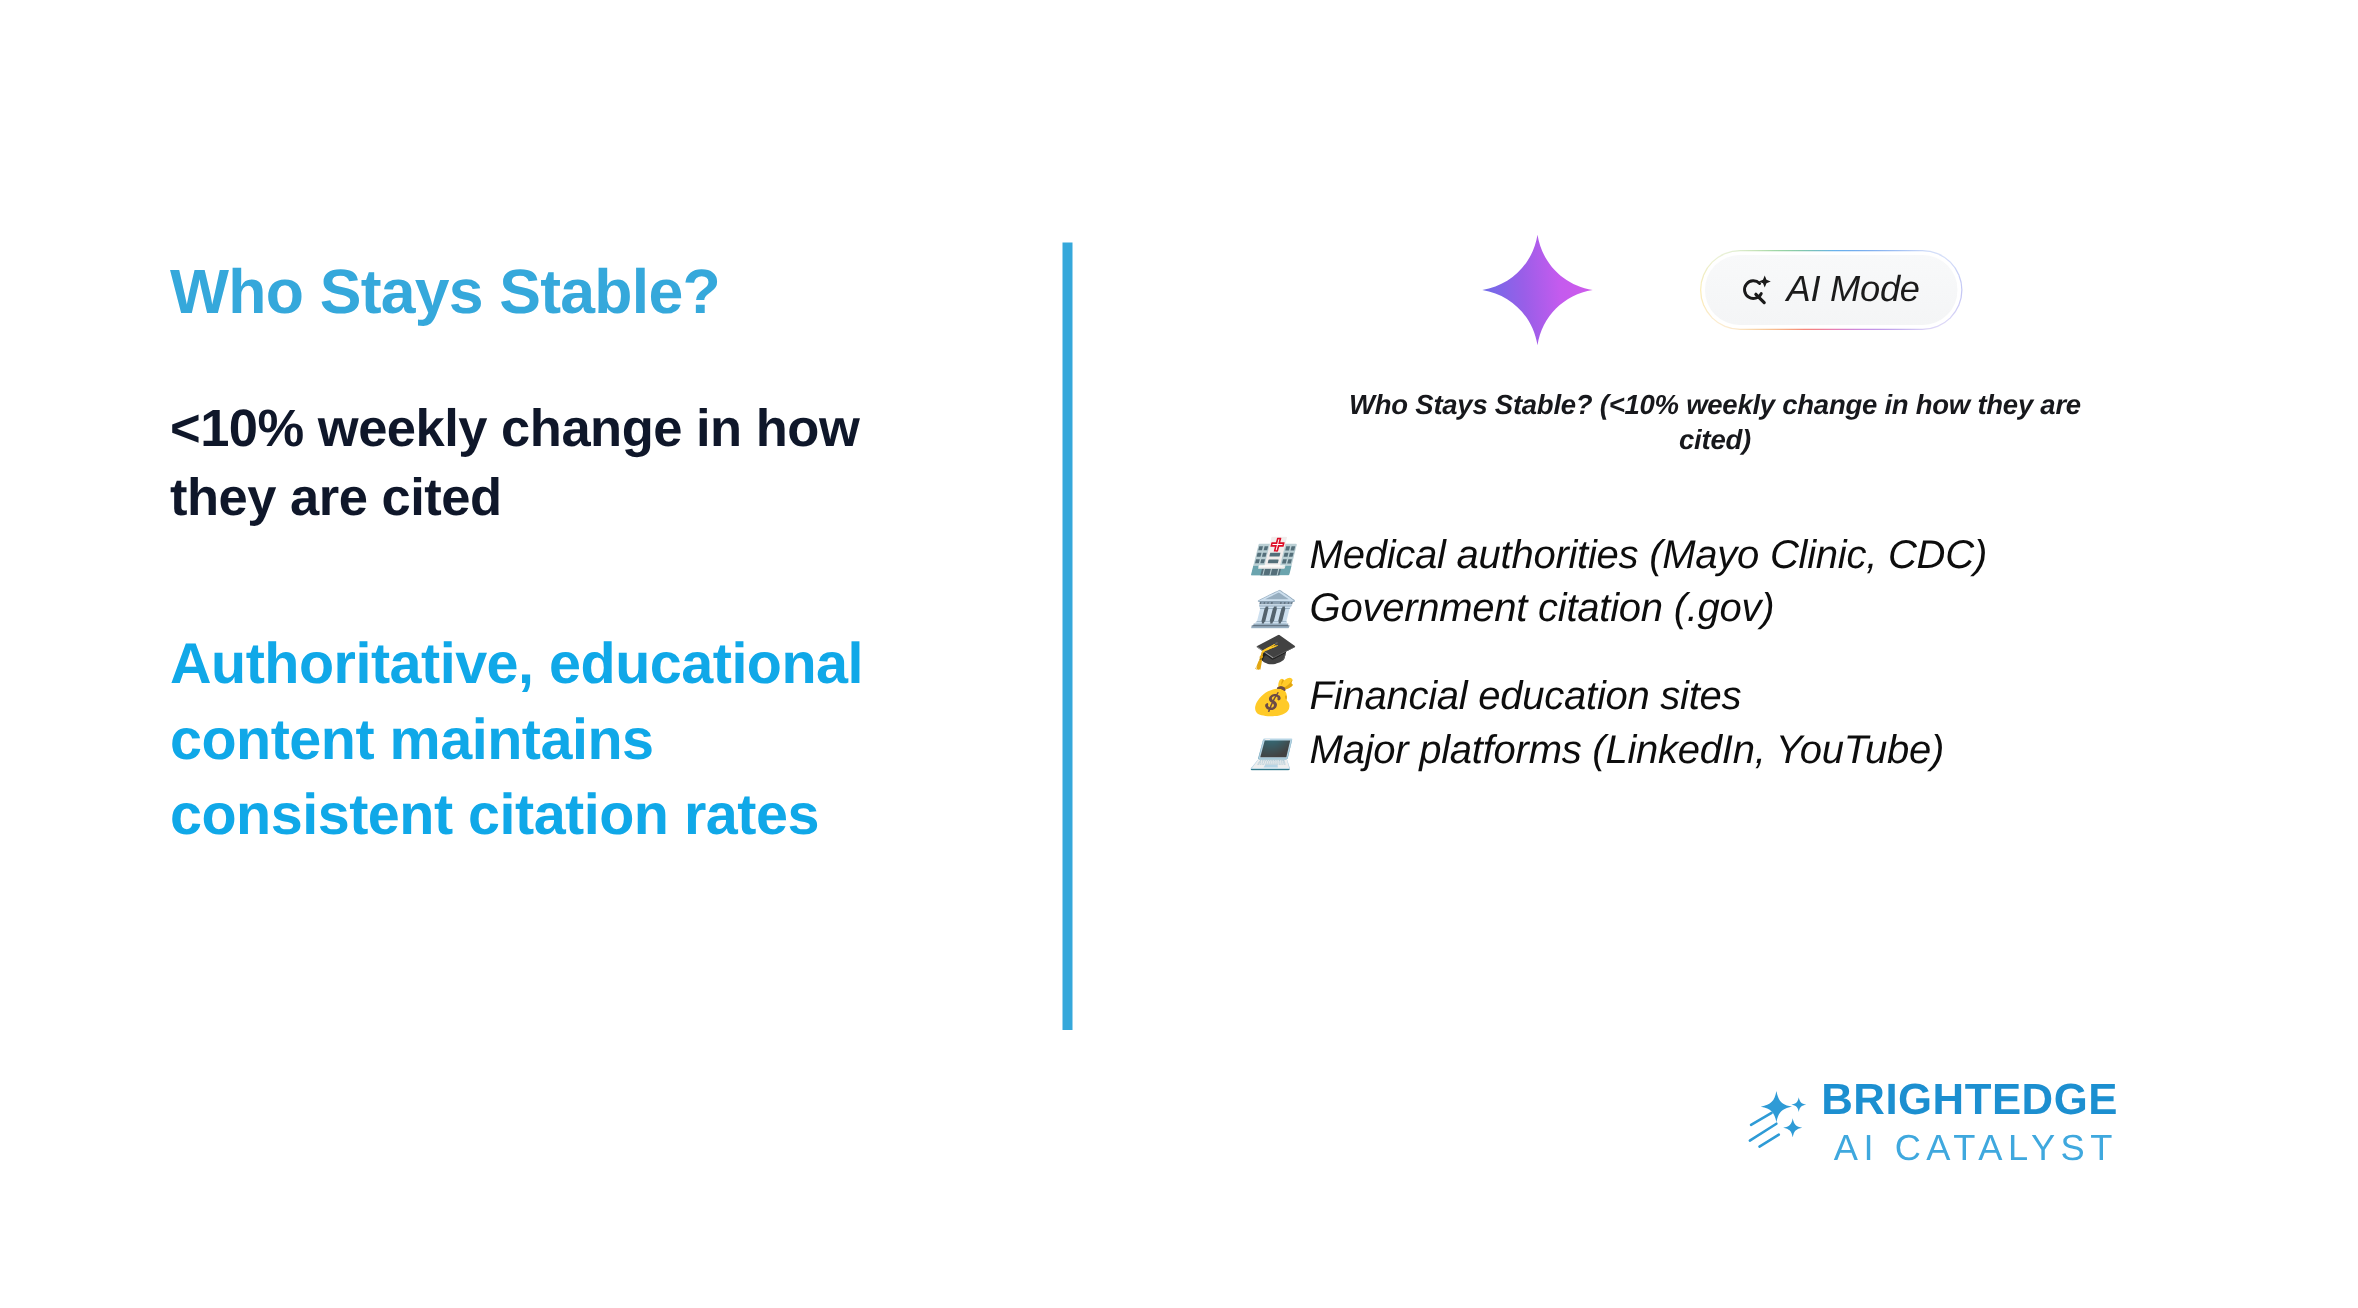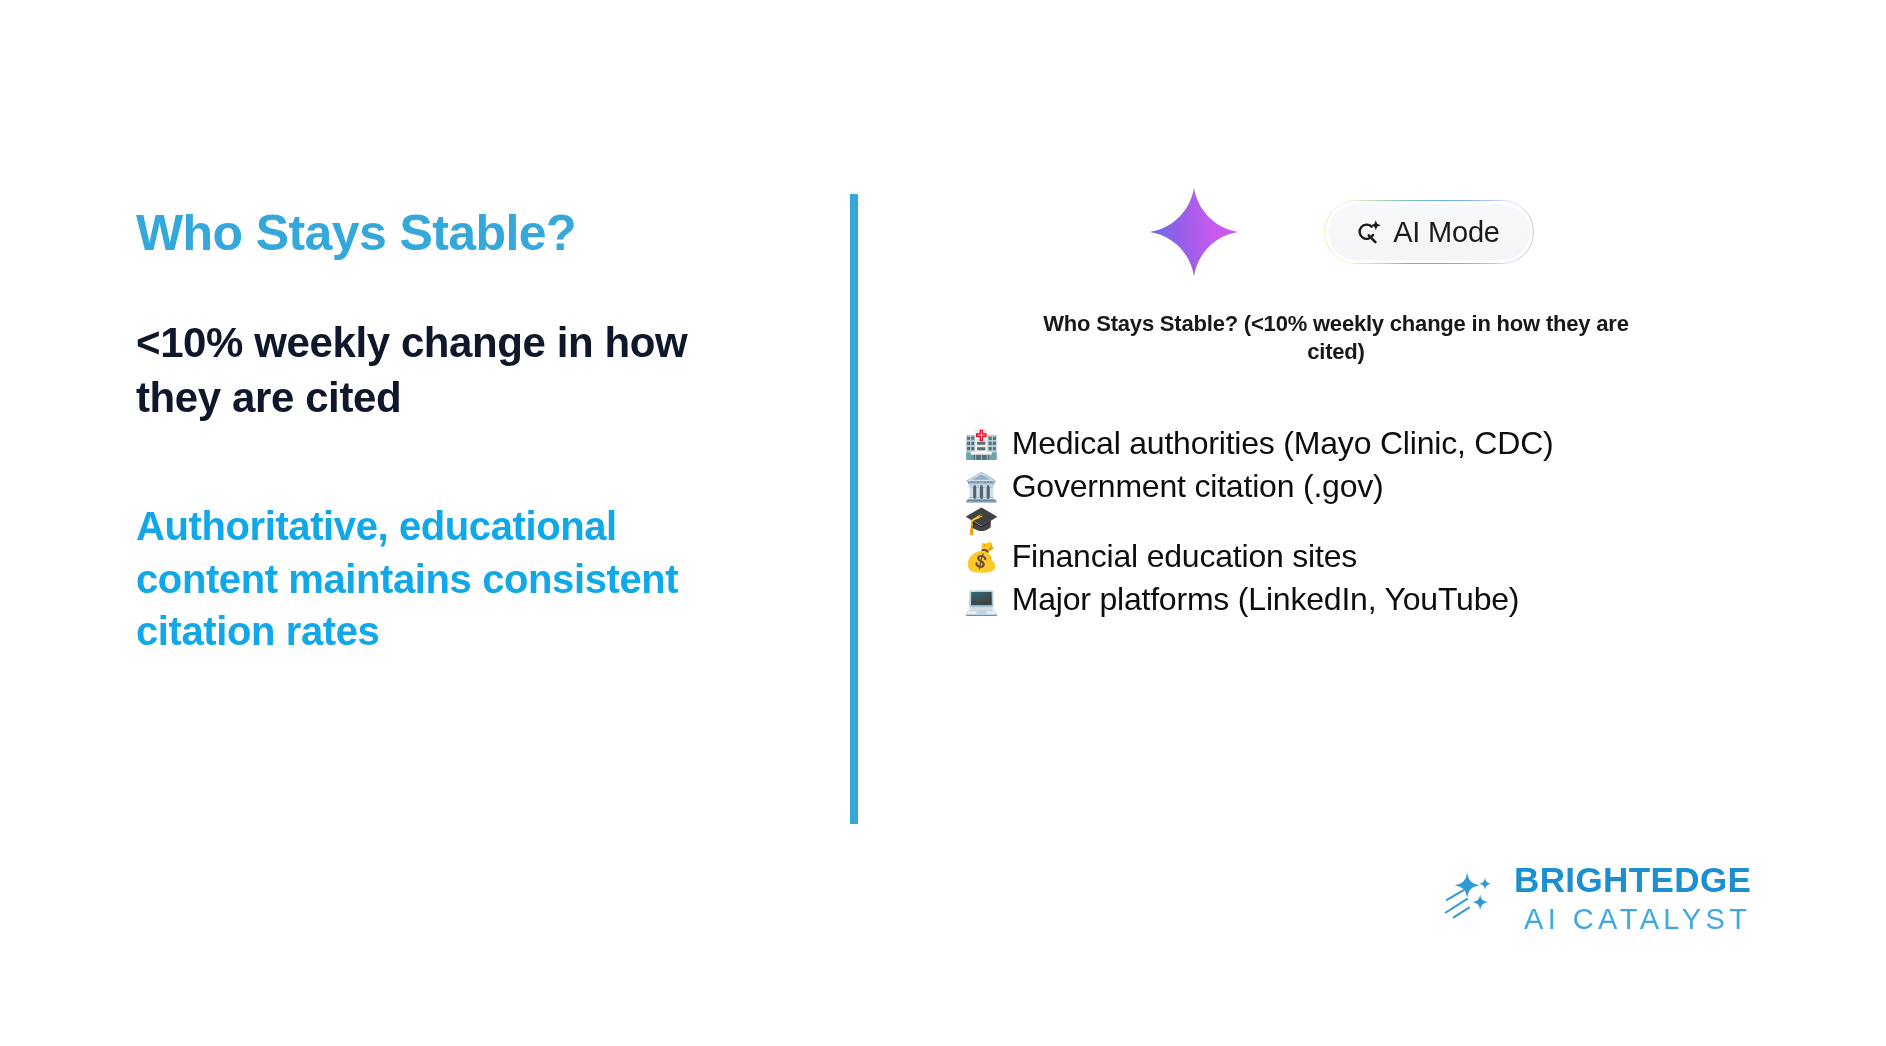--- a/index.html
+++ b/index.html
@@ -43,21 +43,21 @@
     font-size: 42px;
     font-weight: 700;
     color: #0f172a;
     line-height: 1.32;
     letter-spacing: -0.4px;
     margin: 0 0 74px 0;
     max-width: 590px;
   }
 
   .statement {
-    font-size: 40px;
+    font-size: 46px;
     font-weight: 700;
     color: #10A8E8;
     line-height: 1.32;
     letter-spacing: -0.4px;
     margin: 0;
     max-width: 560px;
   }
 
   
   .divider {
@@ -65,23 +65,24 @@
     left: 850px;
     top: 194px;
     width: 8px;
     height: 630px;
     background: #35A8DB;
   }
 
   
   .right-col {
     position: absolute;
-    left: 936px;
+    left: 972px;
     top: 176px;
     width: 800px;
+    font-style: italic;
   }
 
   .badge-row {
     display: flex;
     align-items: center;
     justify-content: center;
     gap: 84px;
     height: 112px;
     padding-left: 10px;
   }
@@ -180,25 +181,25 @@
   .bullet-emoji {
     font-size: 28px;
     line-height: 1;
     flex: 0 0 auto;
     font-family: "DejaVu Sans", sans-serif;
   }
 
   
   .logo {
     position: absolute;
-    left: 1442px;
+    left: 1396px;
     top: 862px;
     display: flex;
     align-items: center;
-    gap: 14px;
+    gap: 3px;
   }
   .logo-mark {
     width: 58px;
     height: 58px;
     display: block;
     flex: 0 0 auto;
   }
   .logo-text {
     display: flex;
     flex-direction: column;

